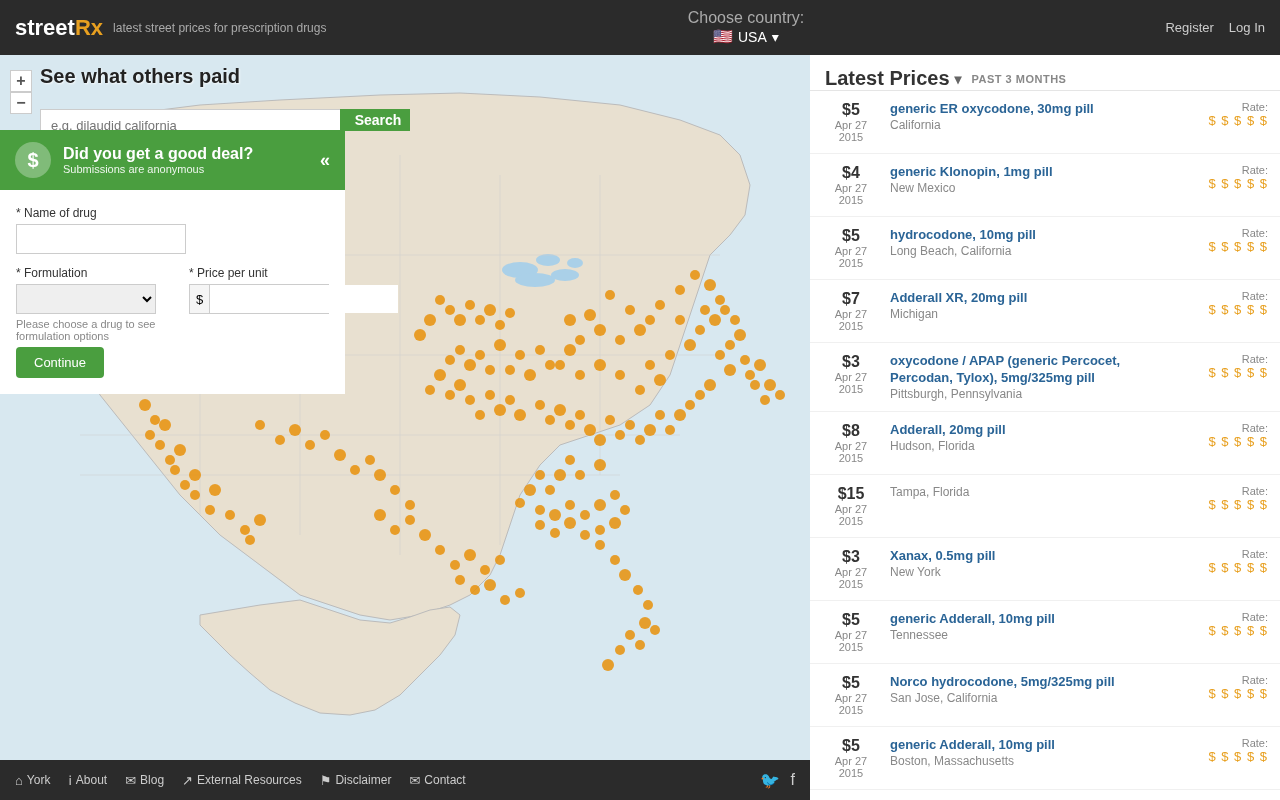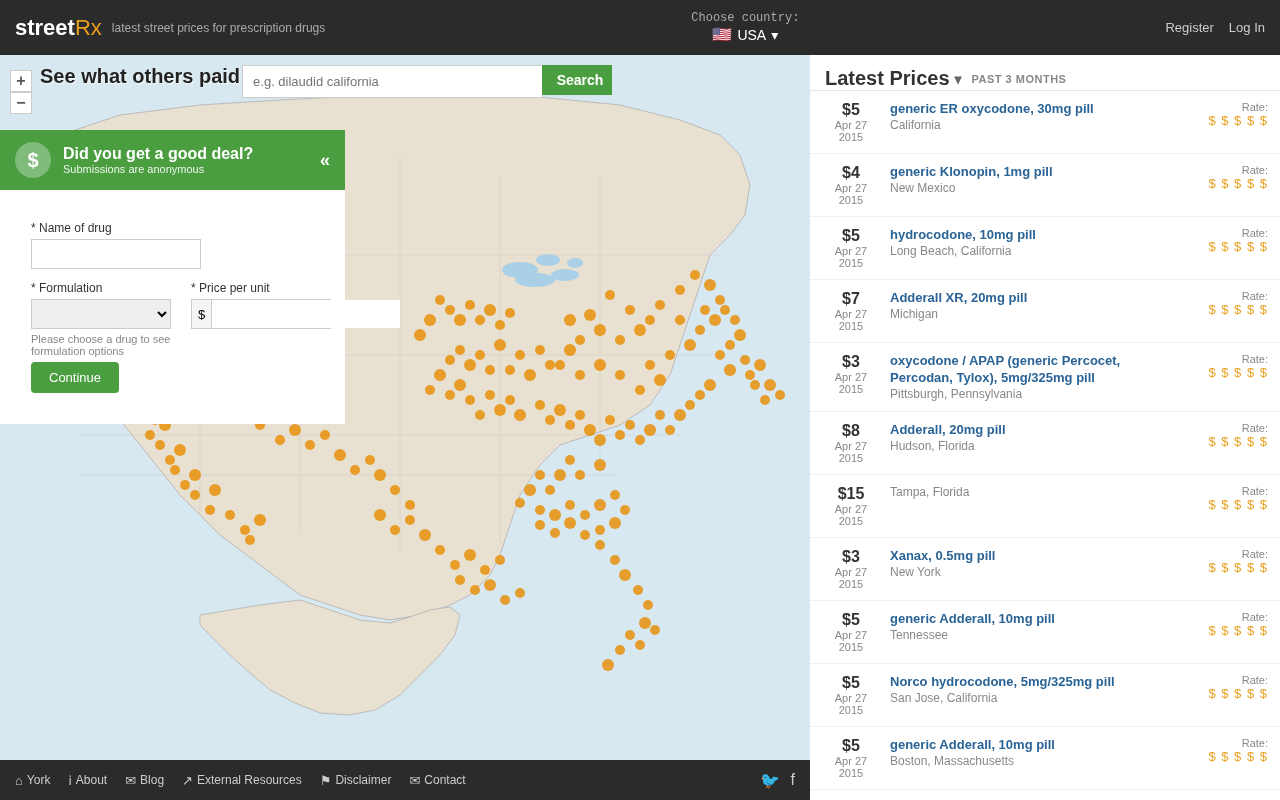--- a/index.html
+++ b/index.html
@@ -15,21 +15,21 @@
       padding: 0 15px;
       position: relative;
       z-index: 10;
     }
     #header-left {
       display: flex;
       align-items: center;
       gap: 10px;
     }
     .logo-street { color: #fff; font-size: 22px; font-weight: bold; }
-    .logo-rx { color: #e8a020; font-size: 22px; font-weight: normal; }
+    .logo-rx { color: #e8a020; font-size: 22px; font-weight: bold; }
     .logo-tagline { color: #aaa; font-size: 12px; }
     #header-center {
       display: flex;
       flex-direction: column;
       align-items: center;
       color: #ccc;
       font-size: 12px;
     }
     .country-selector {
       display: flex;
@@ -87,22 +87,22 @@
       line-height: 1;
     }
 
     
     #search-overlay {
       position: absolute;
       top: 10px;
       left: 40px;
       z-index: 100;
       display: flex;
-      flex-direction: row;
-      gap: 2px;
+      flex-direction: column;
+      gap: 21px;
     }
     #search-title {
       font-size: 20px;
       font-weight: bold;
       color: #222;
       text-shadow: 1px 1px 2px rgba(255,255,255,0.8);
     }
     #search-row {
       display: flex;
       gap: 0;
@@ -112,21 +112,21 @@
       height: 33px;
       padding: 0 10px;
       border: 1px solid #ccc;
       border-right: none;
       font-size: 13px;
       color: #999;
       outline: none;
     }
     #search-btn {
       width: 70px;
-      height: 30px;
+      height: 22px;
       background: #4a9e3f;
       color: #fff;
       border: none;
       font-size: 14px;
       cursor: pointer;
       font-weight: bold;
       padding-left: 6px;
     }
 
     
@@ -168,21 +168,21 @@
     #submission-title-text p { font-size: 11px; opacity: 0.9; }
     .collapse-btn {
       color: #fff;
       font-size: 18px;
       font-weight: bold;
       background: none;
       border: none;
       cursor: pointer;
     }
     #submission-body {
-      padding: 31px;
+      padding: 16px;
       background: rgba(255,255,255,0.95);
     }
     .form-group { margin-bottom: 12px; }
     .form-label { font-size: 12px; color: #333; margin-bottom: 4px; display: block; }
     .form-required { color: #333; font-weight: normal; }
     .form-input {
       width: 170px;
       height: 30px;
       border: 1px solid #ccc;
       padding: 0 8px;
@@ -356,21 +356,21 @@
 <body>
 
 <div id="header">
   <div id="header-left">
     <span>
       <span class="logo-street">street</span><span class="logo-rx">Rx</span>
     </span>
     <span class="logo-tagline">latest street prices for prescription drugs</span>
   </div>
   <div id="header-center">
-    <span style="color:#aaa;font-size:12px;font-family:Liberation Mono, monospace;">Choose country:</span>
+    <span style="color:#aaa;font-size:16px;">Choose country:</span>
     <div class="country-selector">
       <span class="flag">🇺🇸</span>
       <span>USA</span>
       <span>▾</span>
     </div>
   </div>
   <div id="header-right">
     <a href="#">Register</a>
     <a href="#">Log In</a>
   </div>

